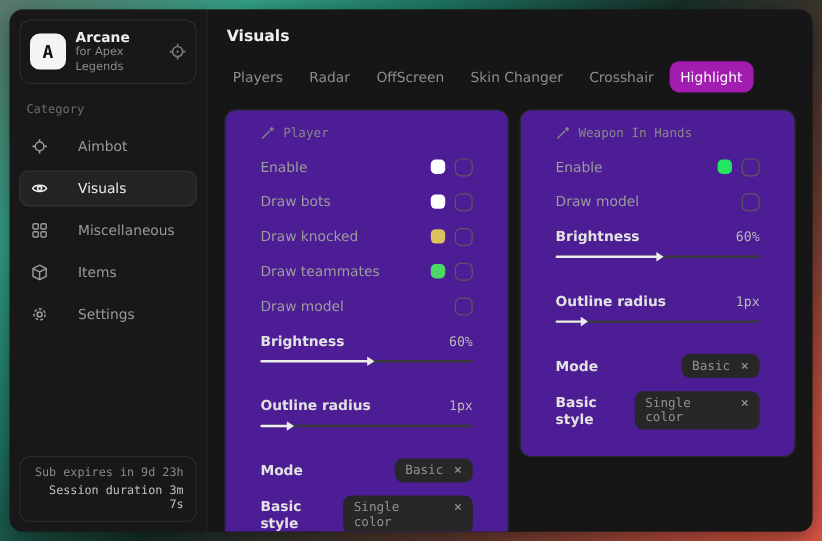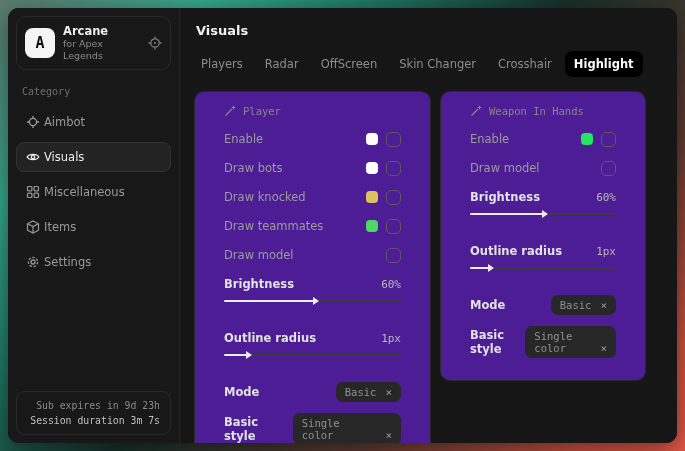--- a/index.html
+++ b/index.html
@@ -22,39 +22,39 @@
   }
   .logo { width:30px; height:30px; background:#f5f5f5; border-radius:8px; color:#111;
     display:flex; align-items:center; justify-content:center; font-weight:bold; font-size:15px;
     font-family:"DejaVu Sans Mono", monospace; }
   .side-header .titles { flex:1; line-height:1.25; }
   .app-title { color:#ededed; font-size:11.5px; font-weight:bold; }
   .app-sub { color:#8a8a8a; font-size:9.5px; }
   .hdr-icon { color:#7a7a7a; display:flex; }
   .cat-label { color:#6d6d6d; font-size:10px; margin:16px 6px 10px; font-family:"DejaVu Sans Mono", monospace; }
   .side-item {
-    display:flex; align-items:center; gap:4px; color:#9a9a9a; font-size:11.5px;
+    display:flex; align-items:center; gap:25px; color:#9a9a9a; font-size:11.5px;
     padding:7px 9px; border-radius:8px; border:1px solid transparent; margin-bottom:5px; cursor:pointer;
   }
   .side-item.active { background:#232323; border-color:#323232; color:#ececec; }
   .side-item .icn { display:flex; color:inherit; }
   .side-footer {
     position:absolute; left:8px; right:8px; bottom:8px;
     border:1px solid #2b2b2b; border-radius:9px; padding:8px 10px;
     font-family:"DejaVu Sans Mono", monospace;
     text-align:right;
   }
   .side-footer .l1 { color:#8a8a8a; font-size:9.8px; margin-bottom:4px; }
   .side-footer .l2 { color:#c0c0c0; font-size:9.8px; }
   
   .main { flex:1; background:#161616; display:flex; flex-direction:column; }
   .main-title { color:#f0f0f0; font-weight:bold; font-size:13px; padding:15px 16px 13px; }
   .tabs { display:flex; align-items:center; gap:4px; padding:0 12px; }
   .tab { color:#8d8d8d; font-size:11.5px; padding:6px 9px; border-radius:8px; cursor:pointer; white-space:nowrap; }
-  .tab.active { background:#000000; color:#fafafa;font-weight:bold; }
+  .tab.active { background:#a21caf; color:#fafafa; }
   .content { display:flex; align-items:flex-start; gap:9px; padding:14px 14px; }
   .panel {
     background:#4c1d95; border:1px solid #292929; border-radius:10px;
     padding:11px 29px; width:237px;
   }
   .panel-head { display:flex; align-items:center; gap:7px; color:#878787;
     font-family:"DejaVu Sans Mono", monospace; font-size:10.5px; margin:2px 0 12px; }
   .row { display:flex; align-items:center; justify-content:space-between; min-height:20px; margin-bottom:9px; }
   .lbl-dim { color:#9c9c9c; font-size:11.5px; }
   .lbl-bright { color:#e2e2e2; font-size:11.5px; font-weight:bold; }
@@ -65,21 +65,21 @@
   .slider-block .row { margin-bottom:6px; }
   .value { color:#b9b9b9; font-size:11px; font-family:"DejaVu Sans Mono", monospace; }
   .track { position:relative; height:2px; background:#3b3b3b; border-radius:2px; cursor:pointer; margin-bottom:4px; }
   .fill { position:absolute; left:0; top:0; height:2px; background:#ededed; border-radius:2px; }
   .fill::after {
     content:""; position:absolute; right:-5px; top:-3px;
     border-left:6px solid #ededed; border-top:4px solid transparent; border-bottom:4px solid transparent;
   }
   .select-row { margin-bottom:11px; }
   .tag {
-    background:#272727; border-radius:7px; padding:4px 9px; display:flex; align-items:flex-end; gap:9px;
+    background:#272727; border-radius:7px; padding:4px 9px; display:flex; align-items:flex-start; gap:9px;
     color:#919191; font-size:10.5px; cursor:pointer; font-family:"DejaVu Sans Mono", monospace;
   }
   .tag .x { color:#9d9d9d; font-size:11px; line-height:1; cursor:pointer; }
   svg { display:block; }
 </style>
 </head>
 <body>
 
 <div class="window">
 
@@ -247,21 +247,21 @@
         </div>
         <div class="row select-row">
           <span class="lbl-bright">Basic style</span>
           <span class="tag">
             <span>Single color</span>
             <span class="x">×</span>
           </span>
         </div>
       </div>
 
-      <div class="panel" style="width:206px">
+      <div class="panel" style="width:230px">
         <div class="panel-head">
           <span>
             <svg width="12" height="12" viewBox="0 0 12 12" fill="none" stroke="currentColor" stroke-width="1.2">
               <path d="M1.5 10.5L8 4"></path>
                 <path d="M9.5 0.8v3.4M7.8 2.5h3.4"></path>
             </svg>
           </span>
           <span>Weapon In Hands</span>
         </div>
 

